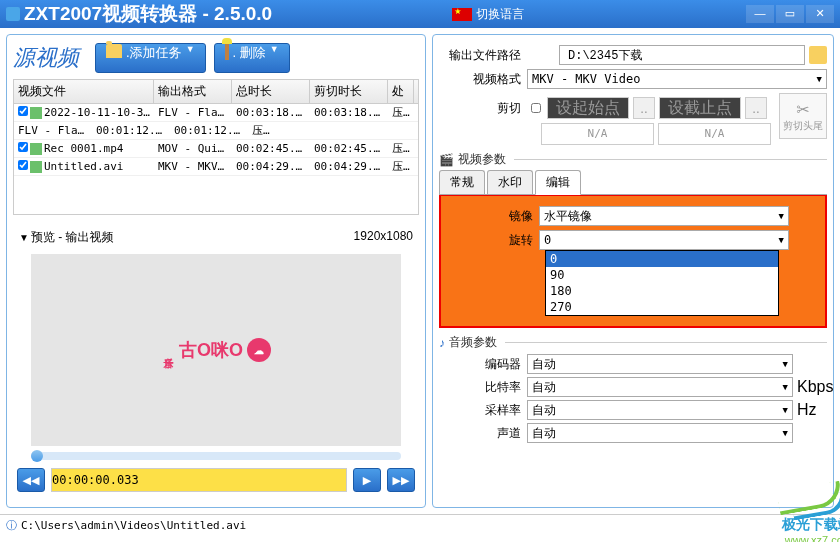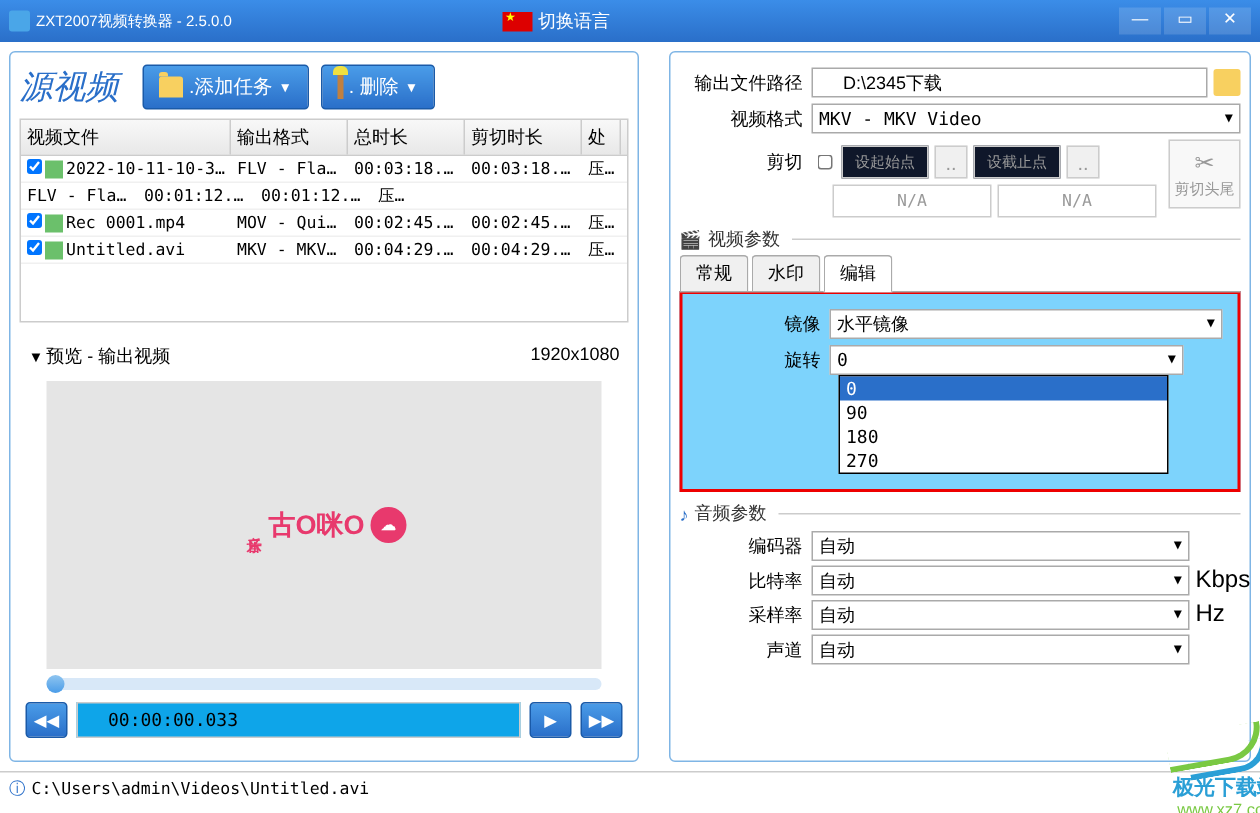--- a/index.html
+++ b/index.html
@@ -1,31 +1,31 @@
 <!DOCTYPE html>
 <html><head>
 <meta charset="utf-8">
 <style>
 * { box-sizing: border-box; margin: 0; padding: 0; }
 body { font-family: "Microsoft YaHei", SimSun, sans-serif; font-size: 12px; background: #fff; width: 840px; height: 542px; overflow: hidden; position: relative; }
 .titlebar { background: linear-gradient(#3b8de8, #2a6fc9); height: 28px; display: flex; align-items: center; color: #fff; padding: 0 6px; }
 .titlebar-icon { width: 14px; height: 14px; background: #4aa6e8; margin-right: 4px; border-radius: 2px; }
-.title-text { font-size: 10px; }
+.title-text { font-size: 19px; font-weight: bold; }
 .lang { margin-left: 180px; display: flex; align-items: center; color: #fff; }
 .flag { width: 20px; height: 13px; background: #d00; margin-right: 4px; position: relative; }
 .flag::after { content: "★"; color: #ff0; font-size: 8px; position: absolute; left: 2px; top: -1px; }
 .win-buttons { margin-left: auto; display: flex; }
 .win-btn { width: 28px; height: 18px; background: rgba(255,255,255,.15); margin-left: 2px; color: #fff; text-align: center; line-height: 16px; font-size: 11px; cursor: pointer; }
-.main { display: flex; height: 486px; padding: 6px; gap: 20px; }
+.main { display: flex; height: 486px; padding: 6px; gap: 6px; }
 .panel { border: 1px solid #7fb5e5; border-radius: 4px; padding: 6px; }
 .left-panel { width: 420px; }
 .right-panel { flex: 1; }
 .panel-header { display: flex; align-items: center; height: 34px; margin-bottom: 4px; }
 .panel-title { font-family: KaiTi, serif; font-size: 22px; color: #2a6fc9; font-style: italic; }
-.btn { background: linear-gradient(#4a9ce8, #2a6fc9); color: #fff; border: 1px solid #1a5aa8; border-radius: 3px; height: 30px; padding: 0 10px; display: flex; align-items: center; gap: 4px; cursor: pointer; font-size: 13px; }
+.btn { background: linear-gradient(#4a9ce8, #2a6fc9); color: #fff; border: 1px solid #1a5aa8; border-radius: 3px; height: 30px; padding: 0 10px; display: flex; align-items: flex-start; gap: 4px; cursor: pointer; font-size: 13px; }
 .btn-add { margin-left: 16px; }
 .btn-del { margin-left: 8px; }
 .btn-start { margin-left: auto; }
 .icon-folder { width: 16px; height: 14px; background: #f8d060; border-radius: 2px 2px 0 0; position: relative; }
 .icon-folder::before { content: ""; position: absolute; width: 6px; height: 3px; background: #f8d060; top: -3px; left: 0; border-radius: 2px 2px 0 0; }
 .icon-brush { width: 4px; height: 16px; background: #c08040; position: relative; }
 .icon-brush::after { content: ""; position: absolute; width: 10px; height: 6px; background: #f0e040; top: -6px; left: -3px; border-radius: 4px 4px 0 0; }
 .icon-play-doc { width: 14px; height: 16px; background: #fff; border: 1px solid #4aa; position: relative; }
 .icon-play-doc::after { content: "▶"; color: #0a0; font-size: 8px; position: absolute; left: 2px; top: 2px; }
 .table { border: 1px solid #ccc; }
@@ -41,40 +41,40 @@
 .preview-arrow { font-size: 10px; margin-right: 2px; }
 .preview { background: #e5e5e5; height: 192px; margin: 4px 18px 4px 18px; position: relative; display: flex; align-items: center; justify-content: center; }
 .preview-brand { color: #e8396d; font-size: 18px; font-weight: bold; display: flex; align-items: center; gap: 4px; }
 .brand-sm { font-size: 10px; writing-mode: vertical-rl; }
 .brand-bubble { width: 24px; height: 24px; background: #e8396d; border-radius: 50%; display: flex; align-items: center; justify-content: center; color: #fff; font-size: 10px; }
 .slider-row { padding: 2px 18px; }
 .slider { width: 100%; height: 8px; background: #d8e8f8; border-radius: 4px; position: relative; }
 .slider-thumb { width: 12px; height: 12px; background: linear-gradient(#8fc5f0,#4a9ce8); border-radius: 50%; position: absolute; left: 0; top: -2px; }
 .controls { display: flex; align-items: center; gap: 6px; padding: 6px 4px; }
 .ctrl-btn { width: 28px; height: 24px; background: linear-gradient(#4a9ce8,#2a6fc9); border: 1px solid #1a5aa8; border-radius: 3px; color: #fff; display: flex; align-items: center; justify-content: center; font-size: 11px; cursor: pointer; }
-.time-box { flex: 1; border: 1px solid #ccc; height: 24px; line-height: 22px; padding: 0 20px; font-family: monospace; background: #0ea5e9; }
+.time-box { flex: 1; border: 1px solid #ccc; height: 24px; line-height: 22px; padding: 0 0; font-family: monospace; background: #fde047; }
 .form-row { display: flex; align-items: center; margin: 4px 0; font-size: 12px; }
 .form-label { width: 88px; text-align: right; padding-right: 6px; }
-.form-input { flex: 1; border: 1px solid #aaa; height: 20px; padding: 0 20px; font-family: Liberation Sans, sans-serif; font-size: 12px; }
+.form-input { flex: 1; border: 1px solid #aaa; height: 20px; padding: 0 8px; font-family: Liberation Mono, monospace; font-size: 12px; margin-left: 32px; }
 .folder-btn { width: 18px; height: 18px; background: #f8d060; margin-left: 4px; border-radius: 2px; cursor: pointer; }
 .select { flex: 1; border: 1px solid #aaa; height: 20px; padding: 0 4px; font-family: monospace; font-size: 12px; display: flex; align-items: center; justify-content: space-between; background: #fff; cursor: pointer; }
 .select-arrow { font-size: 9px; }
 .cut-row { display: flex; align-items: center; gap: 4px; margin: 4px 0 0 0; }
-.cut-btn { border: 1px solid #ccc; background: #0f172a; height: 22px; padding: 0 8px; color: #999; font-size: 10px; }
+.cut-btn { border: 1px solid #ccc; background: #404040; height: 22px; padding: 0 8px; color: #999; font-size: 16px; }
 .dots-btn { width: 22px; height: 22px; border: 1px solid #ccc; background: #f0f0f0; color: #999; }
 .na-box { border: 1px solid #ccc; height: 22px; flex: 1; text-align: center; line-height: 20px; color: #999; font-size: 11px; font-family: monospace; }
 .scissors-btn { width: 48px; height: 46px; border: 1px solid #ccc; background: #f8f8f8; display: flex; flex-direction: column; align-items: center; justify-content: center; color: #999; cursor: pointer; margin-left: 4px; }
 .scissors-icon { font-size: 16px; }
 .group-title { display: flex; align-items: center; gap: 4px; font-size: 12px; color: #333; margin: 6px 0 2px 0; }
 .group-title::after { content: ""; flex: 1; height: 1px; background: #ccc; margin-left: 4px; }
 .note-icon { color: #2a6fc9; }
 .tabs { display: flex; border-bottom: 1px solid #aaa; margin-top: 2px; position: relative; z-index: 1; align-items: center; }
 .tab { padding: 3px 10px; border: 1px solid #aaa; border-bottom: none; background: #f0f0f0; margin-right: 2px; font-size: 12px; cursor: pointer; border-radius: 3px 3px 0 0; }
 .tab.active { background: #fff; border-bottom: 1px solid #fff; margin-bottom: -1px; }
-.redbox { border: 2px solid #e00; padding: 6px 10px 6px 10px; margin-top: -1px; position: relative; background: #7dd3fc; }
+.redbox { border: 2px solid #e00; padding: 6px 10px 6px 10px; margin-top: -1px; position: relative; background: #f97316; }
 .dropdown-open { position: relative; }
 .dd-list { position: absolute; left: 94px; right: 36px; top: 20px; background: #fff; border: 1px solid #000; z-index: 10; }
 .dd-item { padding: 1px 4px; font-family: monospace; font-size: 12px; }
 .dd-item.sel { background: #2a6fc9; color: #fff; }
 .audio-rows .form-row { margin: 3px 0; }
 .unit { width: 34px; padding-left: 4px; font-size: 16px; }
 .statusbar { border-top: 1px solid #ccc; height: 22px; display: flex; align-items: center; padding: 0 6px; font-family: monospace; font-size: 11px; }
 .status-icon { color: #2a6fc9; margin-right: 4px; }
 .watermark { position: absolute; right: -12px; bottom: -4px; text-align: right; pointer-events: none; }
 .wm-swoosh { width: 70px; height: 36px; position: relative; margin-left: auto; }
@@ -222,21 +222,21 @@
         <span>视频参数</span>
       </div>
       <div class="tabs">
         <div class="tab">常规</div>
         <div class="tab">水印</div>
         <div class="tab active">编辑</div>
       </div>
       <div class="redbox">
         <div class="form-row">
           <span class="form-label">镜像</span>
-          <div class="select" style="">
+          <div class="select" style="margin-right:26px">
             <span>水平镜像</span>
             <span class="select-arrow">▼</span>
           </div>
         </div>
         <div class="form-row dropdown-open" style="position:relative;padding-bottom:66px">
           <span class="form-label">旋转</span>
           <div class="select" style="margin-right:26px">
             <span>0</span>
             <span class="select-arrow">▼</span>
           </div>

